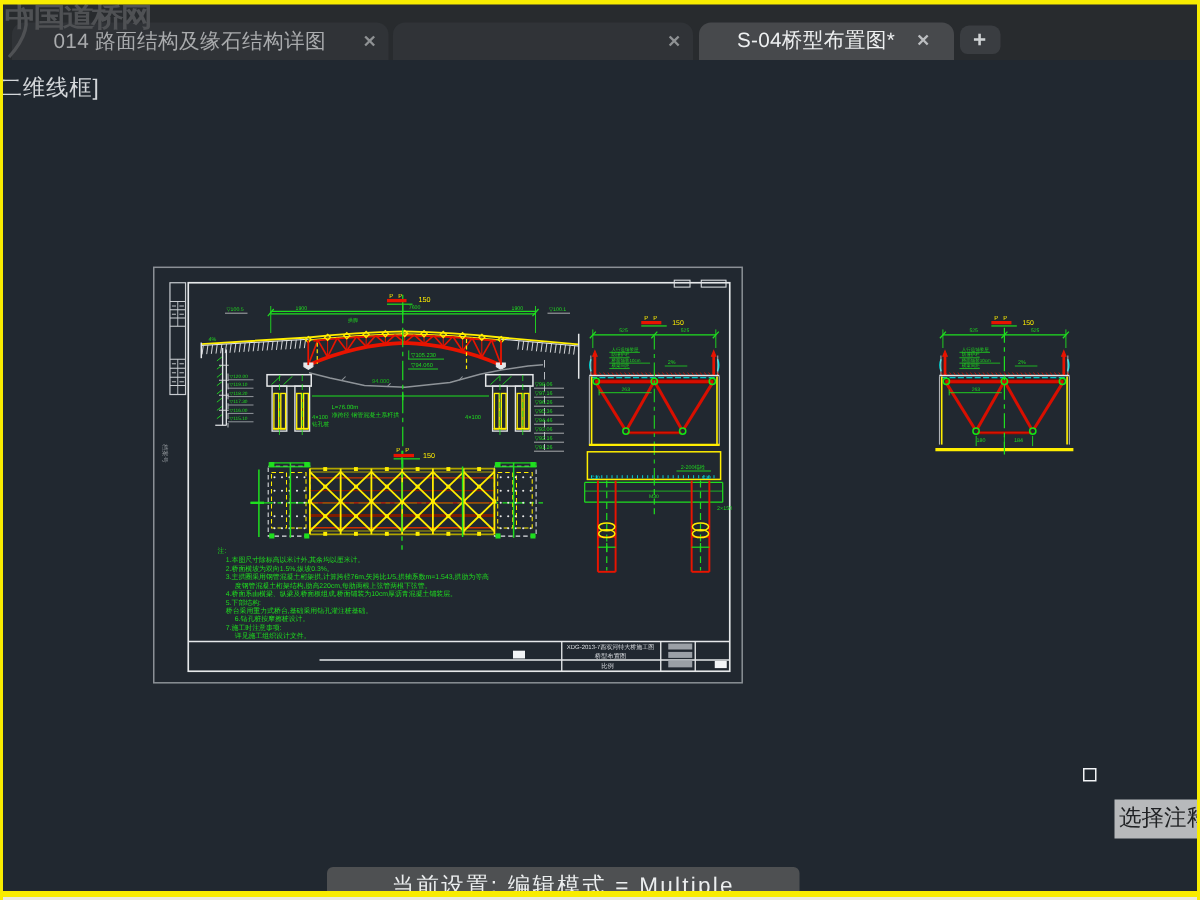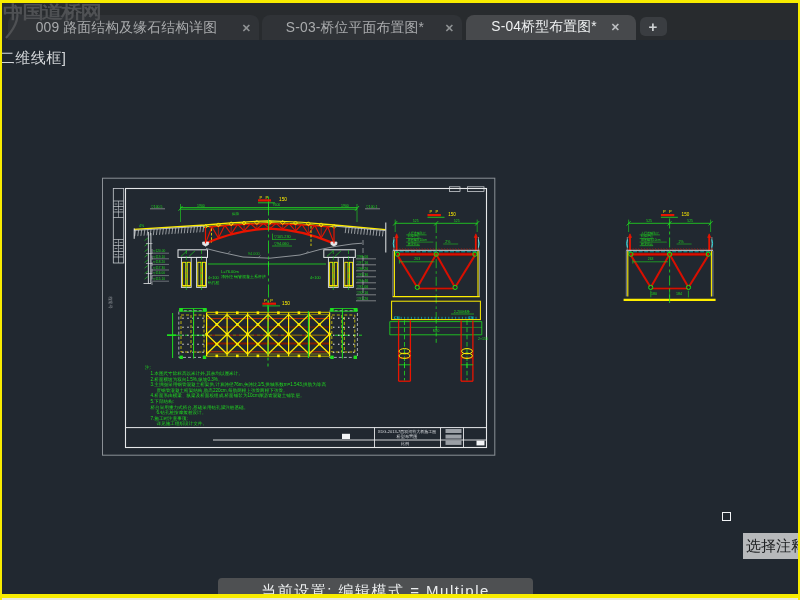--- a/index.html
+++ b/index.html
@@ -45,25 +45,24 @@
   #pickbox{position:absolute;border:1.3px solid #f2f4f6;z-index:8;}
   #cad-canvas{position:absolute;left:0;top:0;z-index:4;}
   #swash{position:absolute;left:0;top:0;z-index:21;}
 </style>
 </head>
 <body>
 
 <div id="screen" style="background: rgb(33, 40, 48);">
   <div id="tabbar">
       <div class="tab inactive" style="left: 8px; width: 251px;">
-        <span class="lbl">009 路面结构及缘石结构详图</span>
+        <span class="lbl">014 路面结构及缘石结构详图</span>
         <span class="close">✕</span>
       </div>
       <div class="tab inactive" style="left: 262px; width: 200px;">
-        <span class="lbl">S-03-桥位平面布置图*</span>
         <span class="close">✕</span>
       </div>
       <div class="tab active" style="left: 466px; width: 170px;">
         <span class="lbl">S-04桥型布置图*</span>
         <span class="close">✕</span>
       </div>
       <div id="newtab" style="left: 639.5px;">+</div>
     </div>
 
   <svg id="cad-canvas" width="800" height="600" viewBox="0 0 800 600">

